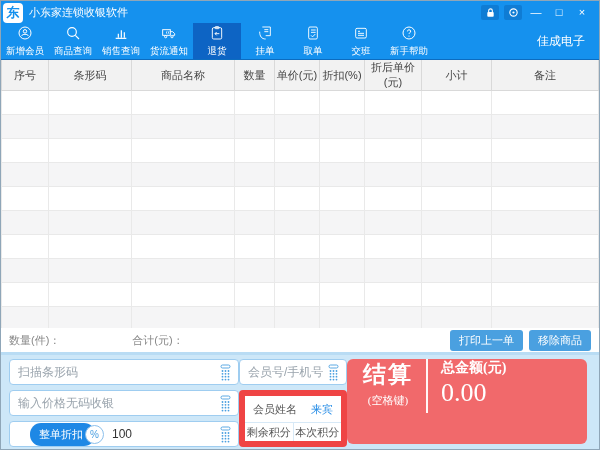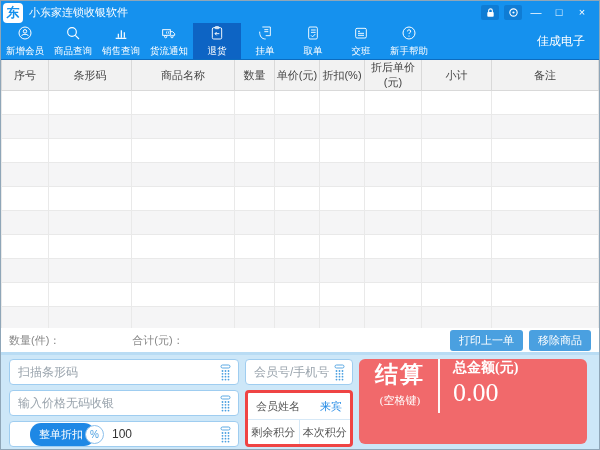--- a/index.html
+++ b/index.html
@@ -39,34 +39,34 @@
   th:nth-child(7), td:nth-child(7) { width:57px; }
   th:nth-child(8), td:nth-child(8) { width:70px; }
 
   
   .statusbar { height:24px; flex:0 0 24px; background:#fff; display:flex; align-items:center; font-size:11px; color:#888; padding:0 8px; }
   .total-label { margin-left:72px; }
   .sbtn { background:#4aa0e0; color:#fff; border:none; border-radius:3px; font-size:11px; padding:3px 9px; margin-left:6px; cursor:default; font-family:Liberation Serif, serif; }
   .sbtn.first { margin-left:auto; }
 
   
-  .panel { flex:1; background:#cde7f8; border-top:3px solid #b9dcf4; display:flex; padding:4px 12px 2px 8px; gap:6px; }
+  .panel { flex:1; background:#cde7f8; border-top:3px solid #b9dcf4; display:flex; padding:4px 12px 2px 8px; }
   .col-left { width:230px; display:flex; flex-direction:column; gap:5px; }
   .col-mid { width:108px; display:flex; flex-direction:column; gap:5px; }
   .input-row { height:26px; background:#fff; border:1px solid #9fcdf0; border-radius:4px; display:flex; align-items:center; padding:0 5px 0 8px; }
   .input-row input { border:none; outline:none; flex:1; min-width:0; font-size:12px; color:#333; font-family:inherit; background:transparent; }
   .input-row input::placeholder { color:#9aa4ad; }
   .keypad { flex:0 0 auto; display:flex; align-items:center; }
   .keypad svg { width:15px; height:19px; }
   .discount-ctl { display:flex; align-items:center; flex:0 0 auto; }
   .pill { background:#1e88e5; color:#fff; font-size:11px; padding:4px 12px 4px 9px; border-radius:11px; white-space:nowrap;margin-left:12px; }
   .pct-circle { width:19px; height:19px; border:1px solid #8cc0ec; border-radius:50%; background:#fff; color:#4a9fe0; font-size:10px; display:flex; align-items:center; justify-content:center; margin-left:-10px; }
   .discount-input { margin-left:8px; }
 
-  .member-box { flex:1; background:#fff; border:3px solid #ef4444; border-radius:4px; display:flex; flex-direction:column; font-size:11px; color:#555; overflow:hidden; }
+  .member-box { flex:1; background:#fff; border:6px solid #ef4444; border-radius:4px; display:flex; flex-direction:column; font-size:11px; color:#555; overflow:hidden; }
   .member-row1 { height:27px; display:flex; align-items:center; justify-content:space-between; padding:0 8px; border-bottom:1px solid #d7e9f7; }
   .guest-value { color:#1e88e5; }
   .member-row2 { flex:1; display:flex; }
   .points-cell { flex:1; display:flex; align-items:center; justify-content:center; }
   .points-cell.left { border-right:1px solid #d7e9f7; }
 
   .settle { flex:1; background:#f1696b; border:none; border-radius:6px; color:#fff; display:flex; align-items:flex-start; padding:0 4px 0 16px; gap:13px; cursor:default; font-family:Liberation Serif, serif; margin-bottom:3px; }
   .settle-left { text-align:center; flex:0 0 auto; }
   .settle-word { font-size:23px; font-weight:bold; letter-spacing:2px; }
   .settle-hint { font-size:11px; margin-top:3px; }

